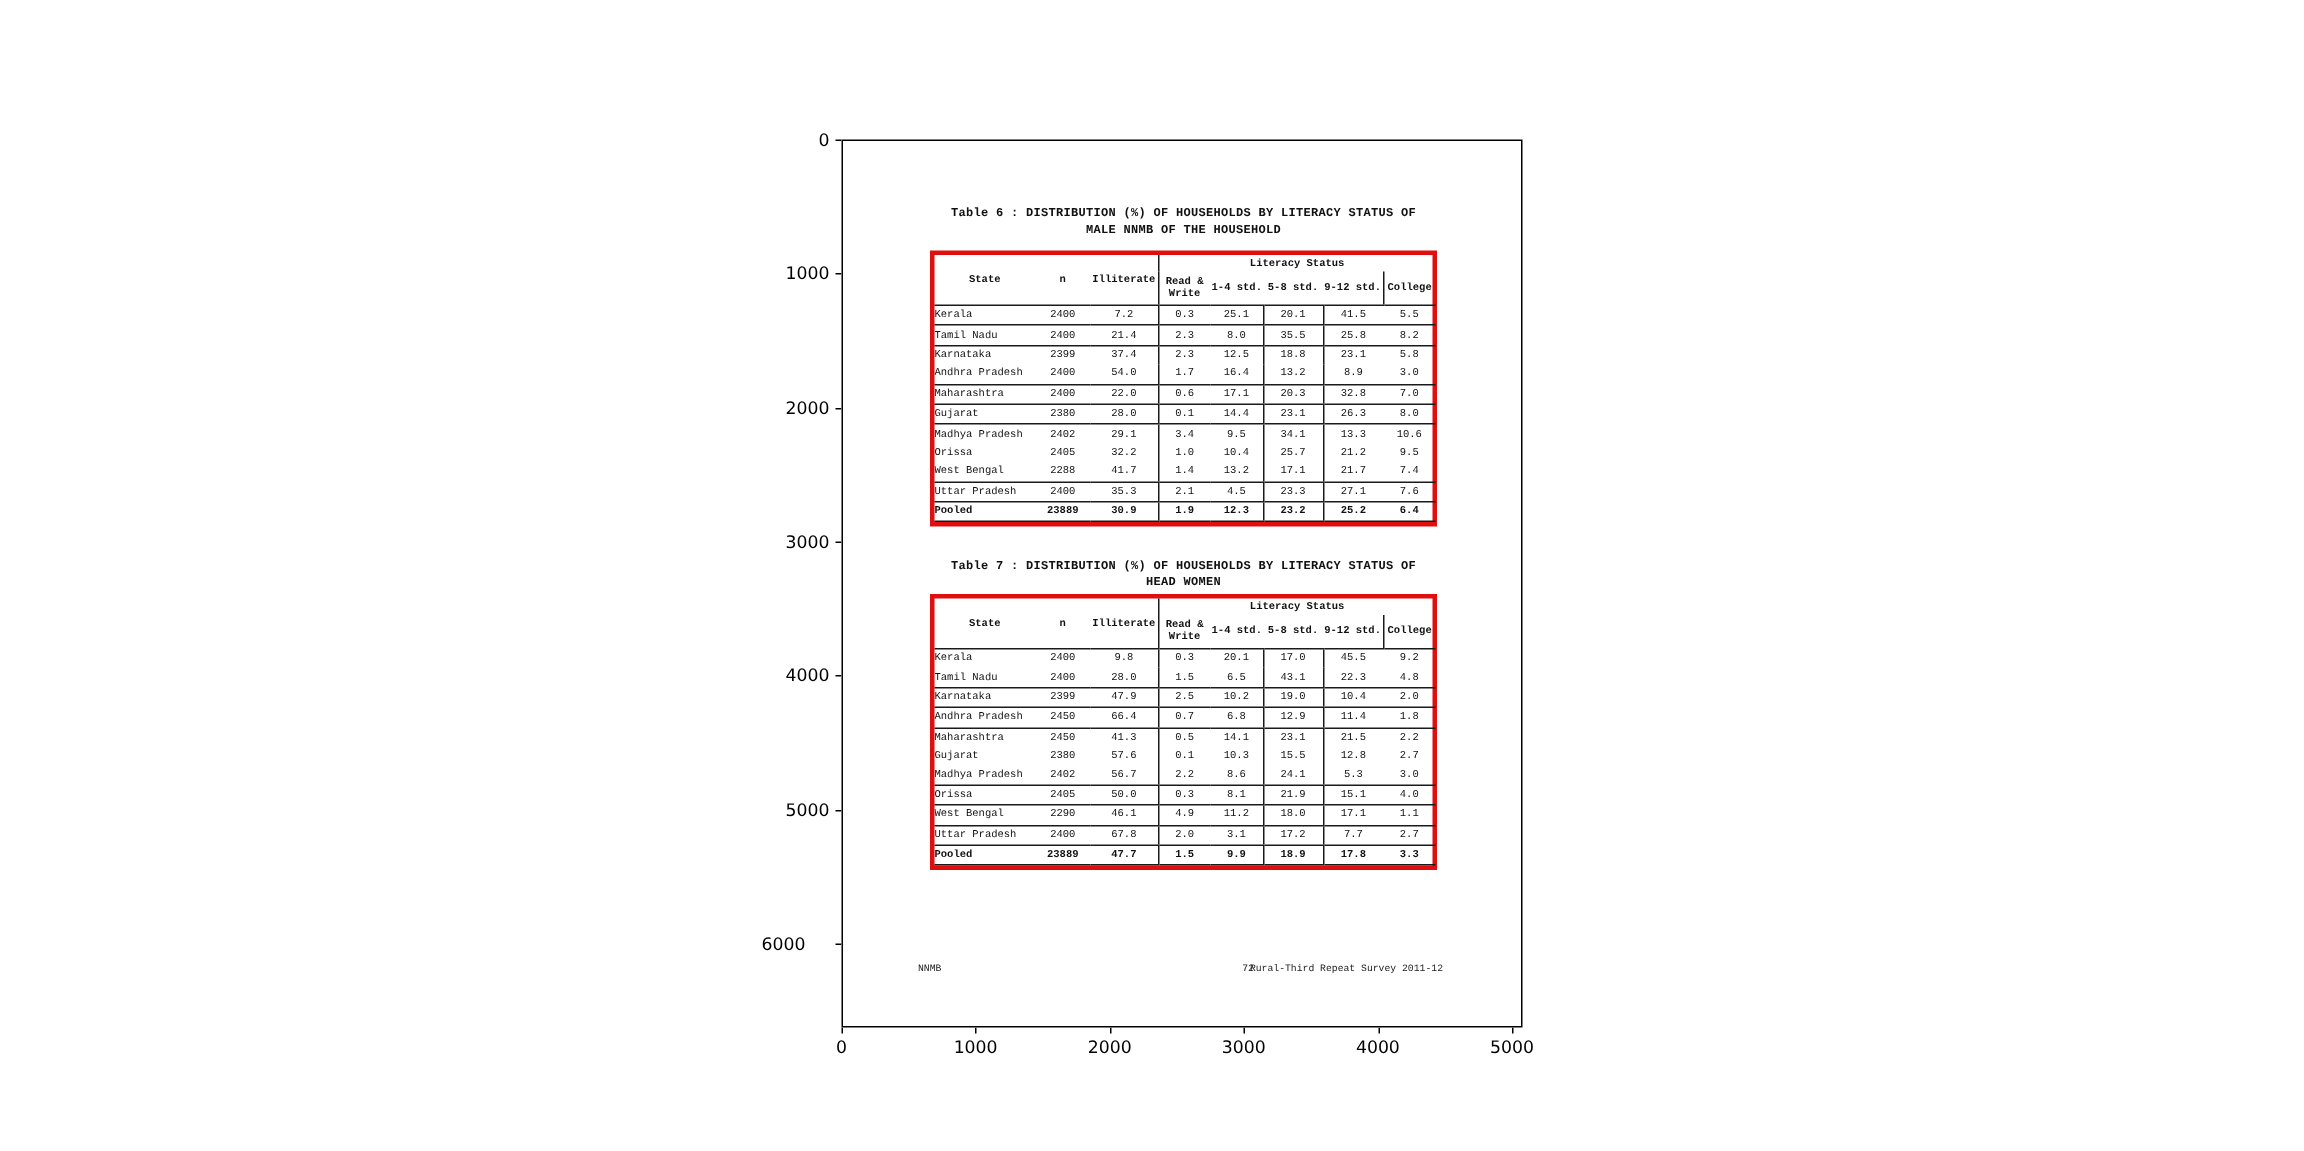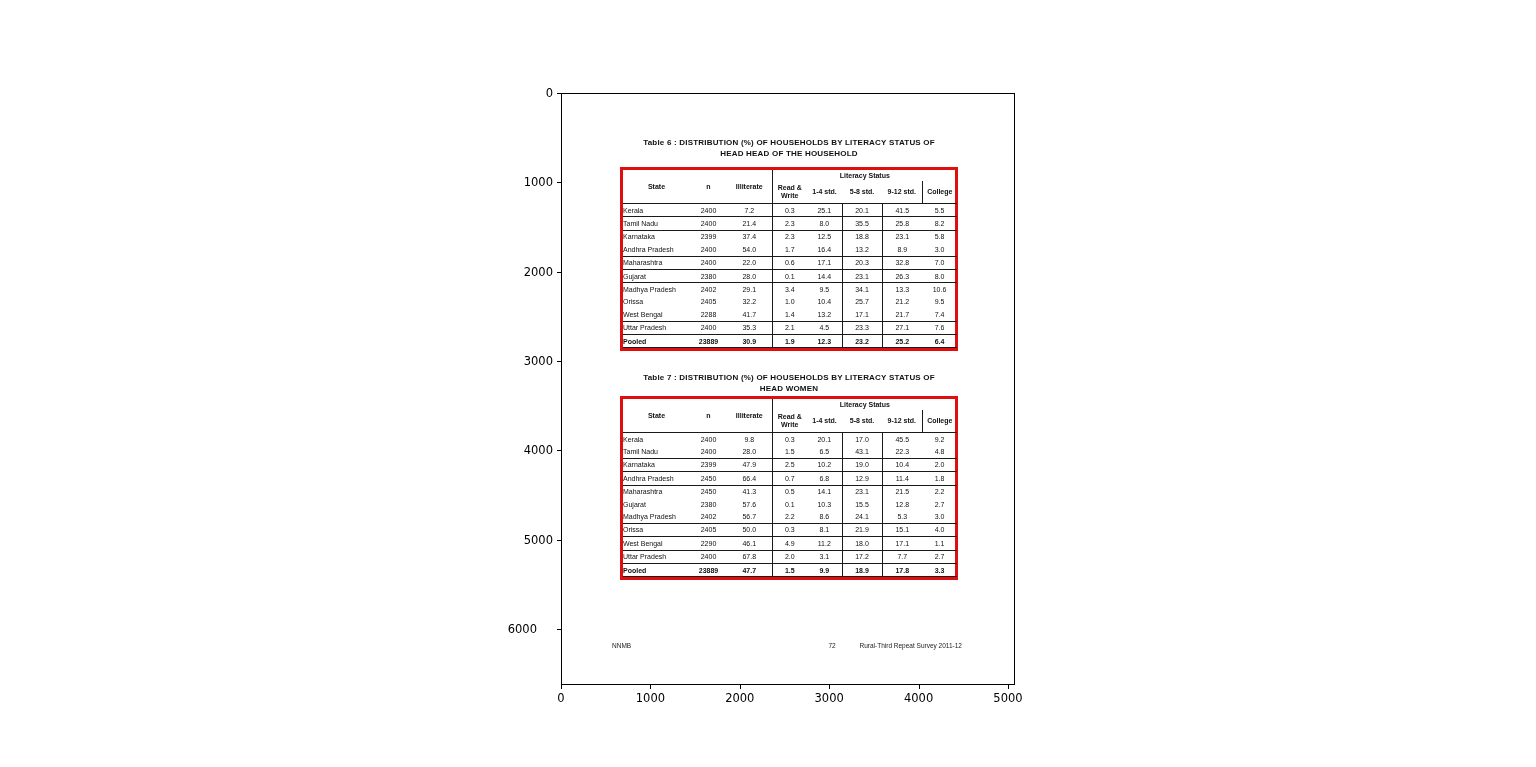--- a/index.html
+++ b/index.html
@@ -7,21 +7,21 @@
           font-family:"DejaVu Sans",sans-serif;}
   
   #plot-area{position:absolute;left:561px;top:93px;width:454px;height:592px;
              border:1px solid #000;background:#fff;box-sizing:border-box;}
   .ytick-label{position:absolute;width:46px;text-align:right;font-size:11.5px;color:#000;line-height:12px;}
   .xtick-label{position:absolute;width:60px;text-align:center;font-size:11.5px;color:#000;line-height:12px;}
   .ytick-mark{position:absolute;width:4px;height:1px;background:#000;}
   .xtick-mark{position:absolute;width:1px;height:4px;background:#000;}
   
   #doc{position:absolute;left:0;top:0;right:0;bottom:0;color:#151515;
-       font-family:Liberation Sans, sans-serif;filter:blur(0.3px);}
+       font-family:Liberation Mono, monospace;filter:blur(0.3px);}
   .doc-title{position:absolute;left:30px;width:394px;text-align:center;
              font-size:8px;font-weight:bold;letter-spacing:0.2px;line-height:10.5px;color:#111;}
   .red-box{position:absolute;border:3px solid #e00e0e;background:#fff;box-sizing:border-box;}
   table.scan-table{border-collapse:collapse;table-layout:fixed;width:332px;font-size:7px;color:#111;}
   table.scan-table th,table.scan-table td{padding:0;margin:0;white-space:nowrap;overflow:hidden;
              font-weight:normal;}
   table.scan-table th{font-weight:bold;text-align:center;}
   .gh-row th{height:11px;font-size:7px;}
   .ch-row th{height:22px;font-size:7px;line-height:8px;}
   td.cell{height:12.4px;text-align:center;}
@@ -66,21 +66,21 @@
       <div class="xtick-mark" style="left: 918.6px; top: 685px;"></div>
       <div class="xtick-label" style="left: 978px; top: 692px;">5000</div>
       <div class="xtick-mark" style="left: 1008px; top: 685px;"></div>
     </div>
 
   <div id="plot-area">
     <div id="doc">
 
       <div class="doc-title" style="top:44px;">
         <div>Table 6 : DISTRIBUTION (%) OF HOUSEHOLDS BY LITERACY STATUS OF</div>
-        <div>HEAD HEAD OF THE HOUSEHOLD</div>
+        <div>MALE NNMB OF THE HOUSEHOLD</div>
       </div>
 
       <div class="red-box" style="left:58px;top:73px;width:338px;">
         <table class="scan-table" id="table-0">
             <colgroup>
               <col style="width: 67px;">
               <col style="width: 37px;">
               <col style="width: 45px;">
               <col style="width: 35px;">
               <col style="width: 35px;">

